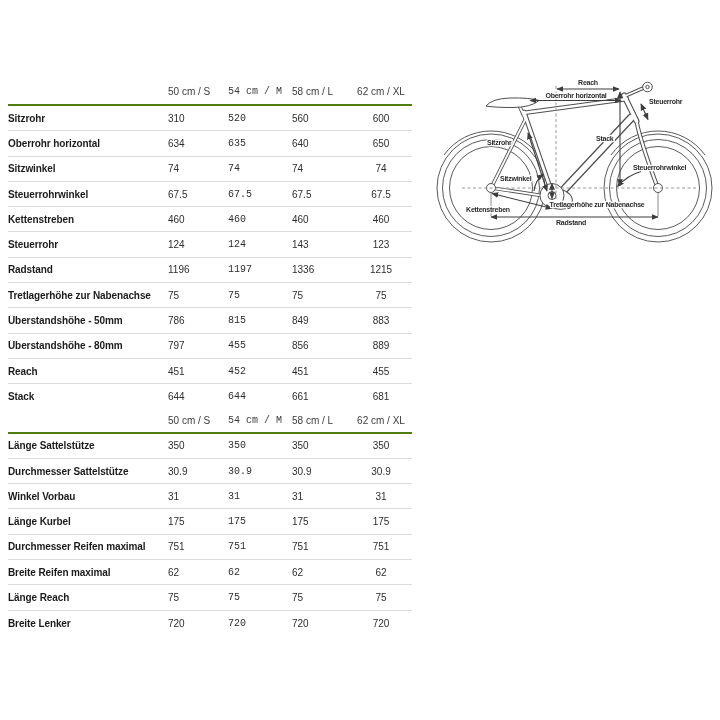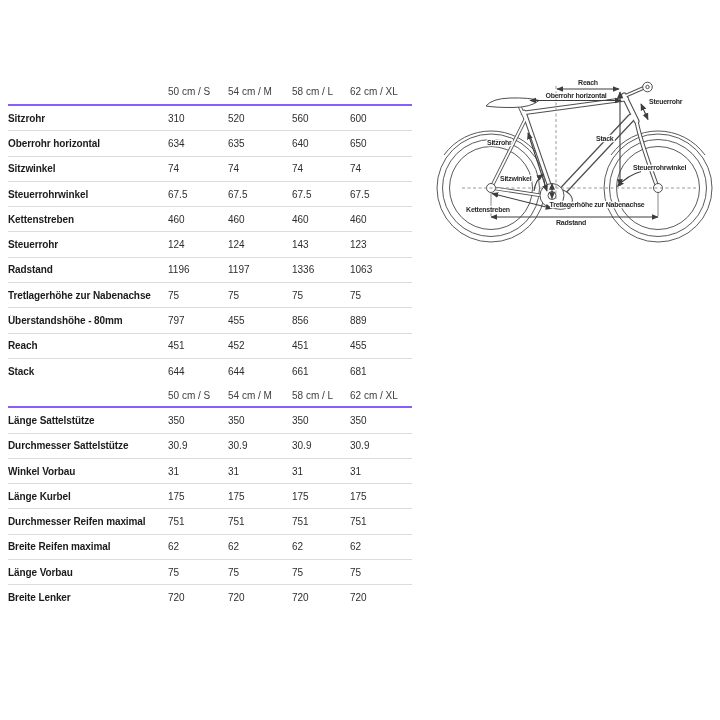--- a/index.html
+++ b/index.html
@@ -2,31 +2,31 @@
 <html><head>
 <meta charset="utf-8">
 <style>
   * { box-sizing: border-box; margin: 0; padding: 0; }
   html, body { width: 720px; height: 720px; background: #ffffff; }
   body { font-family: "Liberation Sans", sans-serif; }
   .stage { position: relative; width: 720px; height: 720px; background: #fff; overflow: hidden; }
 
   
   .spec-table { position: absolute; left: 8px; top: 78px; width: 404px; }
-  .thead { display: flex; align-items: center; height: 28px; border-bottom: 2px solid #8b5cf6; }
+  .thead { display: flex; align-items: center; height: 28px; border-bottom: 2px solid #4d7c0f; }
   .thead.second { height: 24px; }
   .thead .cell { font-size: 10px; color: #3d3d3d; font-weight: normal; }
   .row { display: flex; align-items: center; height: 25.3px; border-bottom: 1px solid #dcdcdc; }
   .tbody .row:last-child { border-bottom: none; }
   .cell { overflow: hidden; white-space: nowrap; }
   .c-label { flex: 0 0 160px; font-size: 10px; font-weight: bold; color: #1b1b1b; letter-spacing: -0.1px; }
   .c-v1 { flex: 0 0 60px; }
-  .c-v2 { flex: 0 0 64px; }
+  .c-v2 { flex: 0 0 64px; font-family: Liberation Mono, monospace; }
   .c-v3 { flex: 0 0 58px; }
-  .c-v4 { flex: 1 1 auto; }
+  .c-v4 { flex: 1 1 auto; text-align: center; }
   .row .cell.val { font-size: 10px; color: #2e2e2e; font-weight: normal; }
 
   
   .diagram { position: absolute; left: 430px; top: 55px; width: 290px; height: 200px; }
   .wheel { fill: none; stroke: #5a5a5a; stroke-width: 1; }
   .fender { fill: none; stroke: #5a5a5a; stroke-width: 1; }
   .tube-outer path { fill: none; stroke: #4f4f4f; stroke-linecap: round; }
   .tube-inner path { fill: none; stroke: #ffffff; stroke-linecap: round; }
   .solid-part { fill: #ffffff; stroke: #4f4f4f; stroke-width: 1; }
   .dash { fill: none; stroke: #8c8c8c; stroke-width: 0.9; stroke-dasharray: 3 2.5; }
@@ -93,28 +93,35 @@
           <div class="cell c-v1 val">124</div>
           <div class="cell c-v2 val">124</div>
           <div class="cell c-v3 val">143</div>
           <div class="cell c-v4 val">123</div>
         </div>
         <div class="row">
           <div class="cell c-label">Radstand</div>
           <div class="cell c-v1 val">1196</div>
           <div class="cell c-v2 val">1197</div>
           <div class="cell c-v3 val">1336</div>
-          <div class="cell c-v4 val">1063</div>
+          <div class="cell c-v4 val">1215</div>
         </div>
         <div class="row">
           <div class="cell c-label">Tretlagerhöhe zur Nabenachse</div>
           <div class="cell c-v1 val">75</div>
           <div class="cell c-v2 val">75</div>
           <div class="cell c-v3 val">75</div>
           <div class="cell c-v4 val">75</div>
+        </div>
+        <div class="row">
+          <div class="cell c-label">Überstandshöhe - 50mm</div>
+          <div class="cell c-v1 val">786</div>
+          <div class="cell c-v2 val">815</div>
+          <div class="cell c-v3 val">849</div>
+          <div class="cell c-v4 val">883</div>
         </div>
         <div class="row">
           <div class="cell c-label">Überstandshöhe - 80mm</div>
           <div class="cell c-v1 val">797</div>
           <div class="cell c-v2 val">455</div>
           <div class="cell c-v3 val">856</div>
           <div class="cell c-v4 val">889</div>
         </div>
         <div class="row">
           <div class="cell c-label">Reach</div>
@@ -178,21 +185,21 @@
           <div class="cell c-v4 val">751</div>
         </div>
         <div class="row">
           <div class="cell c-label">Breite Reifen maximal</div>
           <div class="cell c-v1 val">62</div>
           <div class="cell c-v2 val">62</div>
           <div class="cell c-v3 val">62</div>
           <div class="cell c-v4 val">62</div>
         </div>
         <div class="row">
-          <div class="cell c-label">Länge Vorbau</div>
+          <div class="cell c-label">Länge Reach</div>
           <div class="cell c-v1 val">75</div>
           <div class="cell c-v2 val">75</div>
           <div class="cell c-v3 val">75</div>
           <div class="cell c-v4 val">75</div>
         </div>
         <div class="row">
           <div class="cell c-label">Breite Lenker</div>
           <div class="cell c-v1 val">720</div>
           <div class="cell c-v2 val">720</div>
           <div class="cell c-v3 val">720</div>

